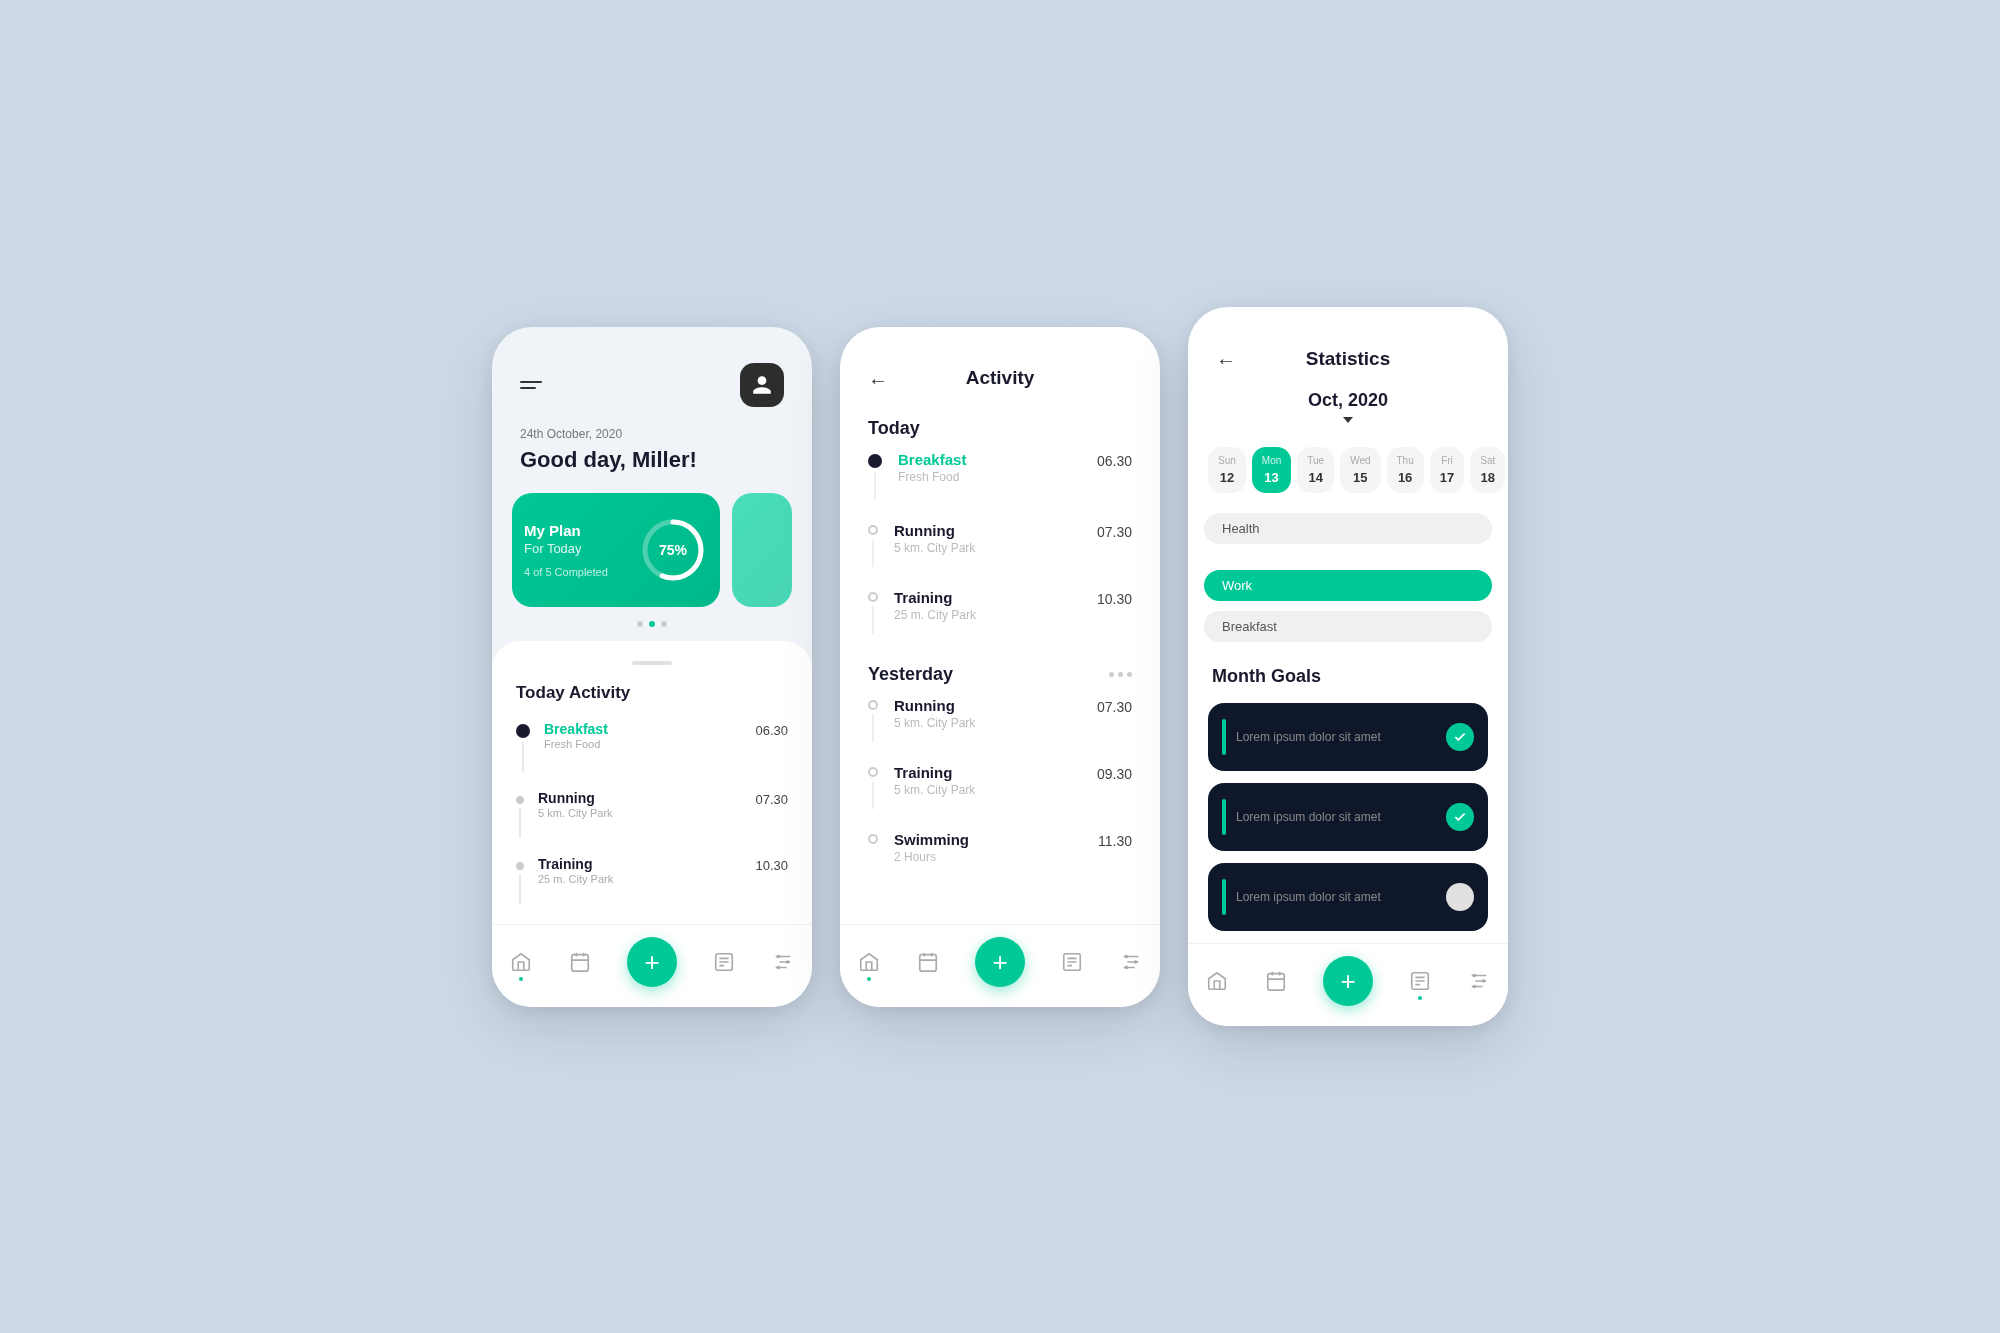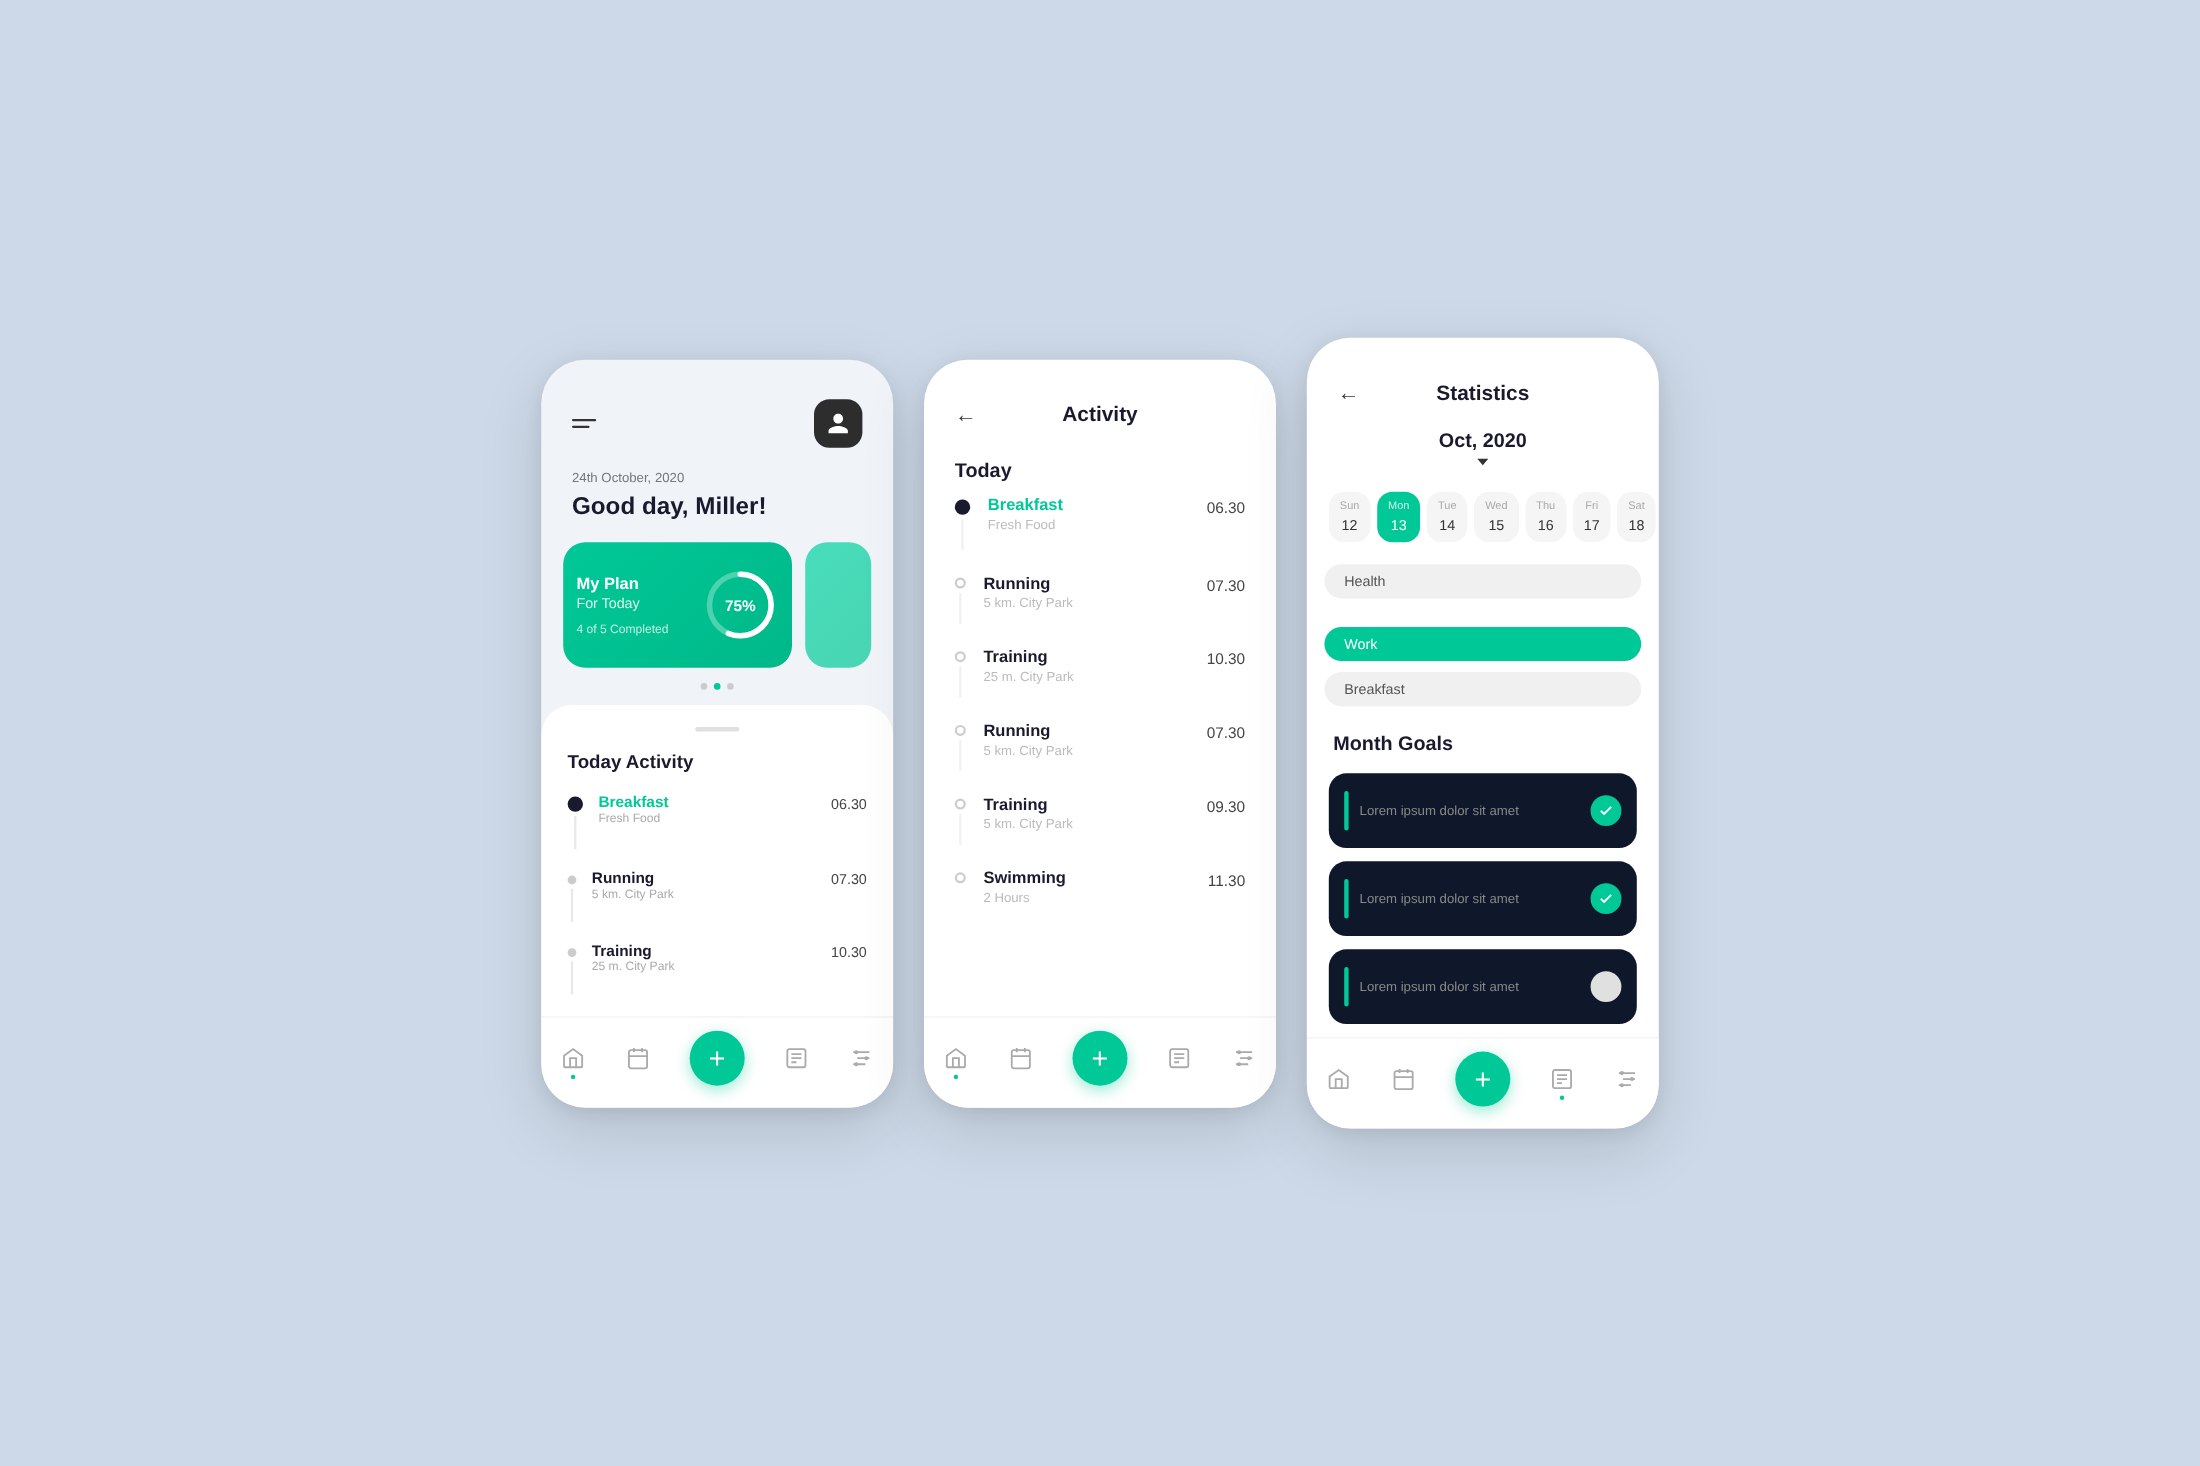--- a/index.html
+++ b/index.html
@@ -403,21 +403,21 @@
       color: white;
     }
     .cal-day-name {
       font-size: 10px;
       color: #aaa;
       margin-bottom: 4px;
     }
     .cal-day.active .cal-day-name { color: rgba(255,255,255,0.8); }
     .cal-day-num {
       font-size: 13px;
-      font-weight: 400;
+      font-weight: 700;
       color: #333;
     }
     .cal-day.active .cal-day-num { color: white; }
     .filter-tabs {
       display: flex;
       gap: 10px;
       padding: 4px 16px 20px;
       flex-direction: column;
     }
     .filter-tab {
@@ -640,20 +640,28 @@
           <div class="row-line"></div>
         </div>
         <div class="row-info">
           <div class="row-name">Training</div>
           <div class="row-sub">25 m. City Park</div>
         </div>
         <div class="row-time">10.30</div>
       </div>
     </div>
 
+    <div class="yesterday-header">
+      <div class="yesterday-title">Yesterday</div>
+      <div class="three-dots">
+        <span></span>
+          <span></span>
+          <span></span>
+      </div>
+    </div>
     <div class="activity-list">
 
       <div class="activity-row">
         <div class="row-indicator">
           <div class="row-dot-outline"></div>
           <div class="row-line"></div>
         </div>
         <div class="row-info">
           <div class="row-name">Running</div>
           <div class="row-sub">5 km. City Park</div>

